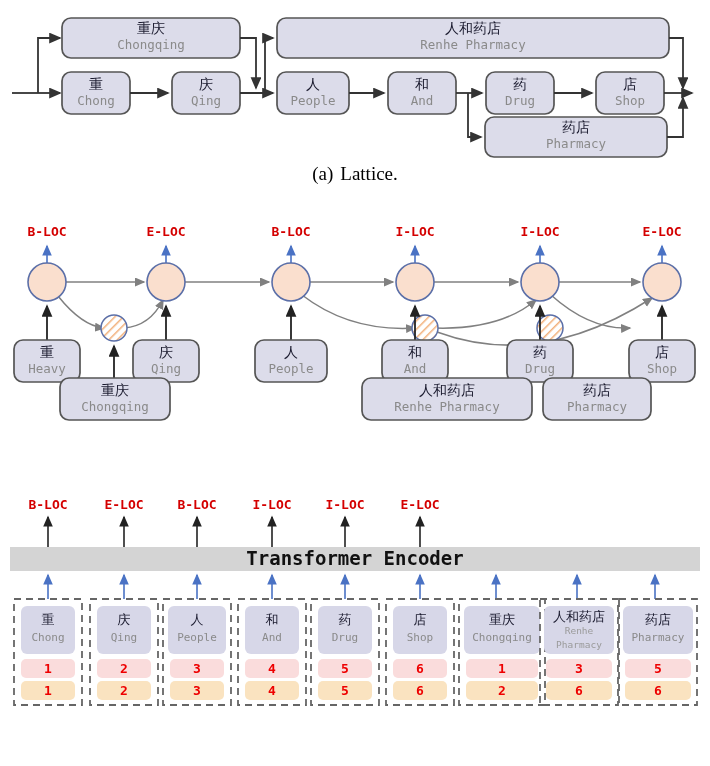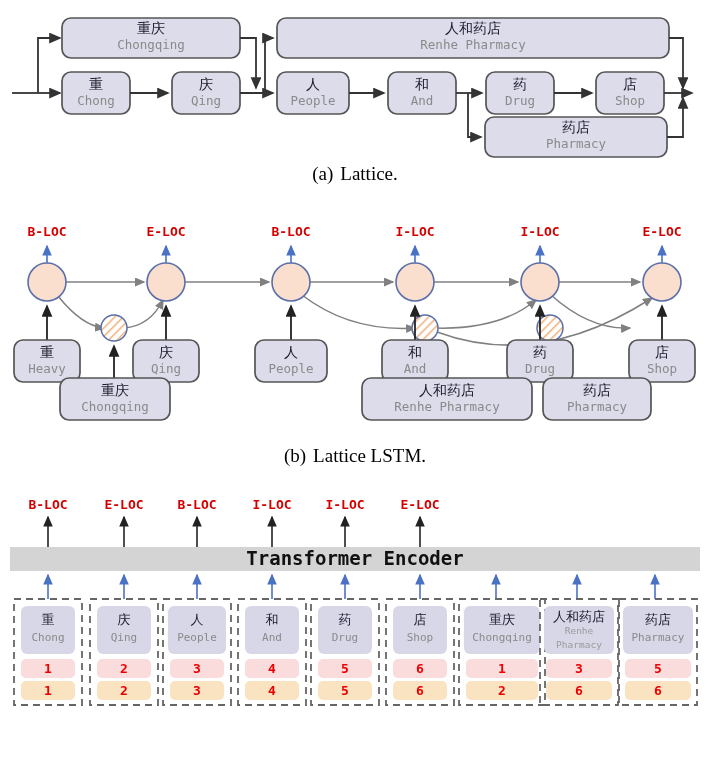--- a/index.html
+++ b/index.html
@@ -247,23 +247,20 @@
         <rect x="362" y="168" width="170" height="42" rx="9" fill="#dcdcea" stroke="#555" stroke-width="1.7"></rect>
         <text class="cn" x="447" y="185" text-anchor="middle">人和药店</text>
         <text class="en" x="447" y="201" text-anchor="middle">Renhe Pharmacy</text>
       </g>
       <g>
         <rect x="543" y="168" width="108" height="42" rx="9" fill="#dcdcea" stroke="#555" stroke-width="1.7"></rect>
         <text class="cn" x="597" y="185" text-anchor="middle">药店</text>
         <text class="en" x="597" y="201" text-anchor="middle">Pharmacy</text>
       </g>
     </svg>
-    <div class="caption" style="top:235px;">
-      <span class="cap-idx">(b)</span><span>Lattice LSTM.</span>
-    </div>
   </div>
 
   <div class="panel" id="panel-c">
     <svg width="710" height="238" viewBox="0 0 710 238">
       <defs>
         <marker id="ahK2" markerWidth="7" markerHeight="7" refX="6" refY="3" orient="auto">
           <path d="M0,0 L7,3 L0,6 z" fill="#222"></path>
         </marker>
         <marker id="ahB2" markerWidth="7" markerHeight="7" refX="6" refY="3" orient="auto">
           <path d="M0,0 L7,3 L0,6 z" fill="#4a72c4"></path>

